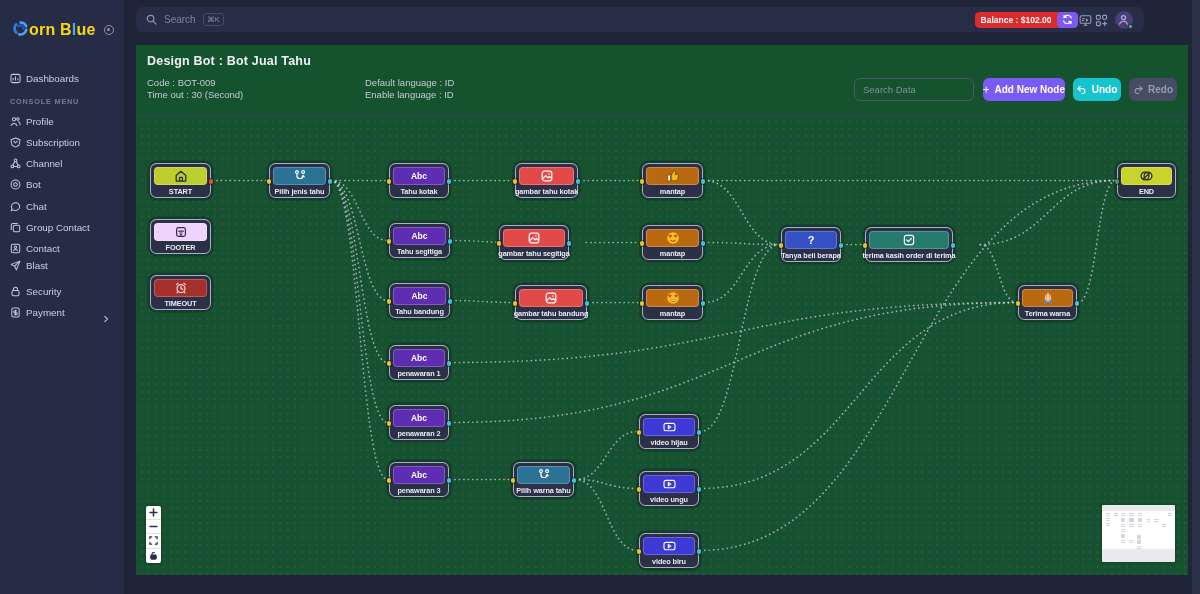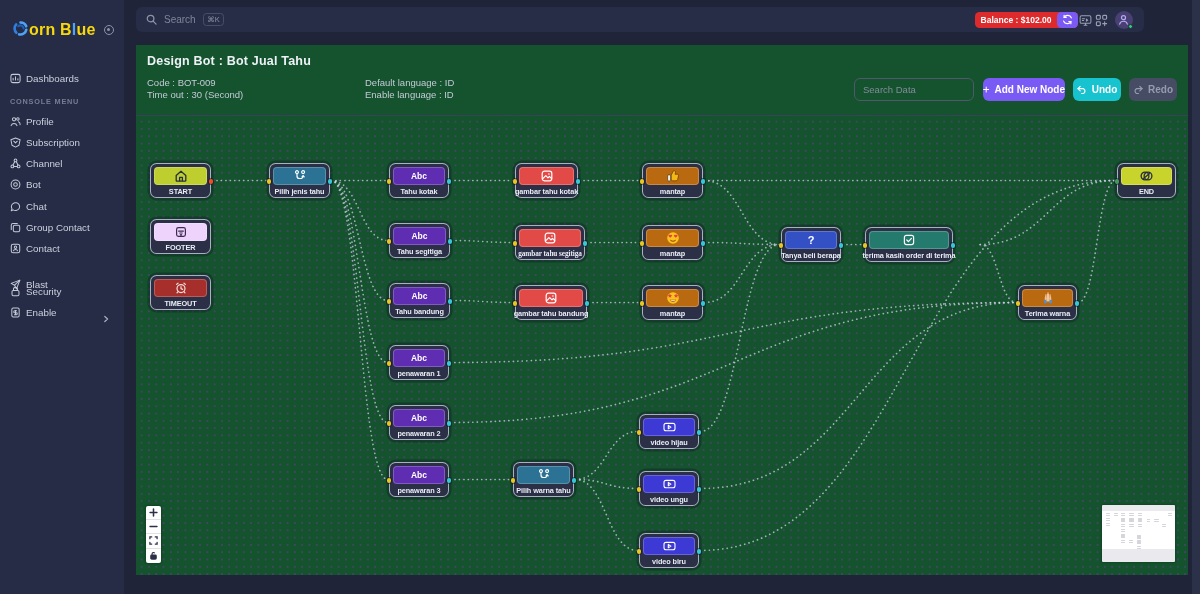--- a/index.html
+++ b/index.html
@@ -157,21 +157,21 @@
         <div class="side-item" style="top: 239.8px;">
           <span class="ic">
             <svg width="11" height="11" viewBox="0 0 12 12" fill="none" stroke="#c6cbd9" stroke-width="1.1" stroke-linejoin="round">
               <rect x="1.4" y="1.4" width="9.2" height="9.2" rx="2"></rect>
               <circle cx="6" cy="4.7" r="1.3"></circle>
               <path d="M3.6 8.9 A2.5 2.5 0 0 1 8.4 8.9"></path>
             </svg>
           </span>
     <span class="lbl">Contact</span>
         </div>
-        <div class="side-item" style="top: 275px;">
+        <div class="side-item" style="top: 256px;">
           <span class="ic">
             <svg width="11" height="11" viewBox="0 0 12 12" fill="none" stroke="#c6cbd9" stroke-width="1.1" stroke-linejoin="round">
               <path d="M10.8 1.2 L1.2 4.8 L5 6.8 L7 10.8 L10.8 1.2 Z"></path>
               <path d="M5 6.8 L10.8 1.2"></path>
             </svg>
           </span>
     <span class="lbl">Blast</span>
         </div>
         <div class="side-item" style="top: 282.4px;">
           <span class="ic">
@@ -182,21 +182,21 @@
           </span>
     <span class="lbl">Security</span>
         </div>
         <div class="side-item" style="top: 303.7px;">
           <span class="ic">
             <svg width="11" height="11" viewBox="0 0 12 12" fill="none" stroke="#c6cbd9" stroke-width="1.1" stroke-linejoin="round">
               <rect x="2" y="1.2" width="8" height="9.6" rx="1.5"></rect>
               <path d="M6 3.2 V9 M7.6 4 H5.2 A1.1 1.1 0 0 0 5.2 6.2 H6.8 A1.1 1.1 0 0 1 6.8 8.4 H4.4"></path>
             </svg>
           </span>
-    <span class="lbl">Enable</span>
+    <span class="lbl">Payment</span>
           <span class="side-chevron"><svg width="8" height="8" viewBox="0 0 8 8" fill="none" stroke="#aab0c2" stroke-width="1.2" stroke-linecap="round" stroke-linejoin="round">
               <path d="M2.8 1.5 L5.6 4 L2.8 6.5"></path>
             </svg></span>
         </div>
       </div>
   </nav>
 
   <header class="topbar">
     <div class="search-zone">
       <svg width="11" height="11" viewBox="0 0 12 12" fill="none" stroke="#8d93a7" stroke-width="1.4" stroke-linecap="round">
@@ -400,21 +400,21 @@
     <div class="nlabel">FOOTER</div>
         </div>
         <div class="node" style="left: 253px; top: 178px; width: 61px;">
           <div class="hdr" style="background:#5e2db2">
             <span class="htxt" style="font-size:8.5px">Abc</span>
           </div>
     <div class="nlabel">Tahu segitiga</div>
           <span class="handle l" style="background: rgb(232, 199, 31);"></span>
           <span class="handle r" style="background: rgb(53, 201, 216);"></span>
         </div>
-        <div class="node" style="left: 379px; top: 180px; width: 70px; font-family: Liberation Serif, serif;">
+        <div class="node" style="left: 363px; top: 180px; width: 70px;">
           <div class="hdr" style="background:#e24a47">
             <span style="display:flex">
               <svg width="14" height="14" viewBox="0 0 14 14" fill="none" stroke="#ffffff" stroke-width="1.2" stroke-linecap="round" stroke-linejoin="round">
                 <rect x="2.2" y="2.2" width="9.6" height="9.6" rx="2.2"></rect>
                 <circle cx="8.9" cy="5" r="0.8" fill="#fff" stroke="none"></circle>
                 <path d="M2.6 9.8 L5.8 6.6 L8 8.8 L9.4 7.4 L11.6 9.6"></path>
               </svg>
             </span>
           </div>
     <div class="nlabel">gambar tahu segitiga</div>

